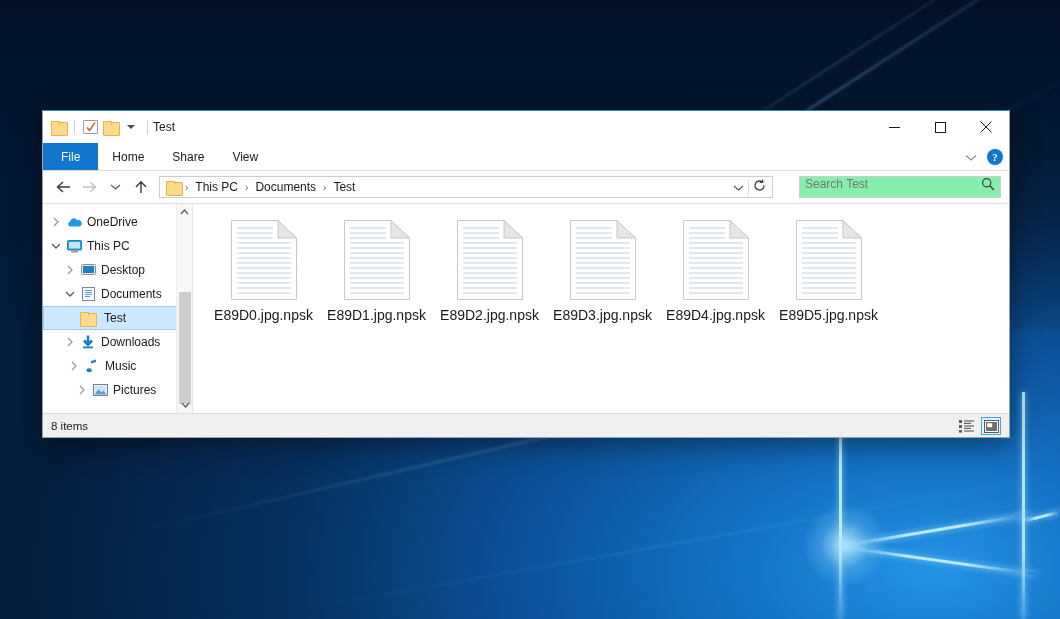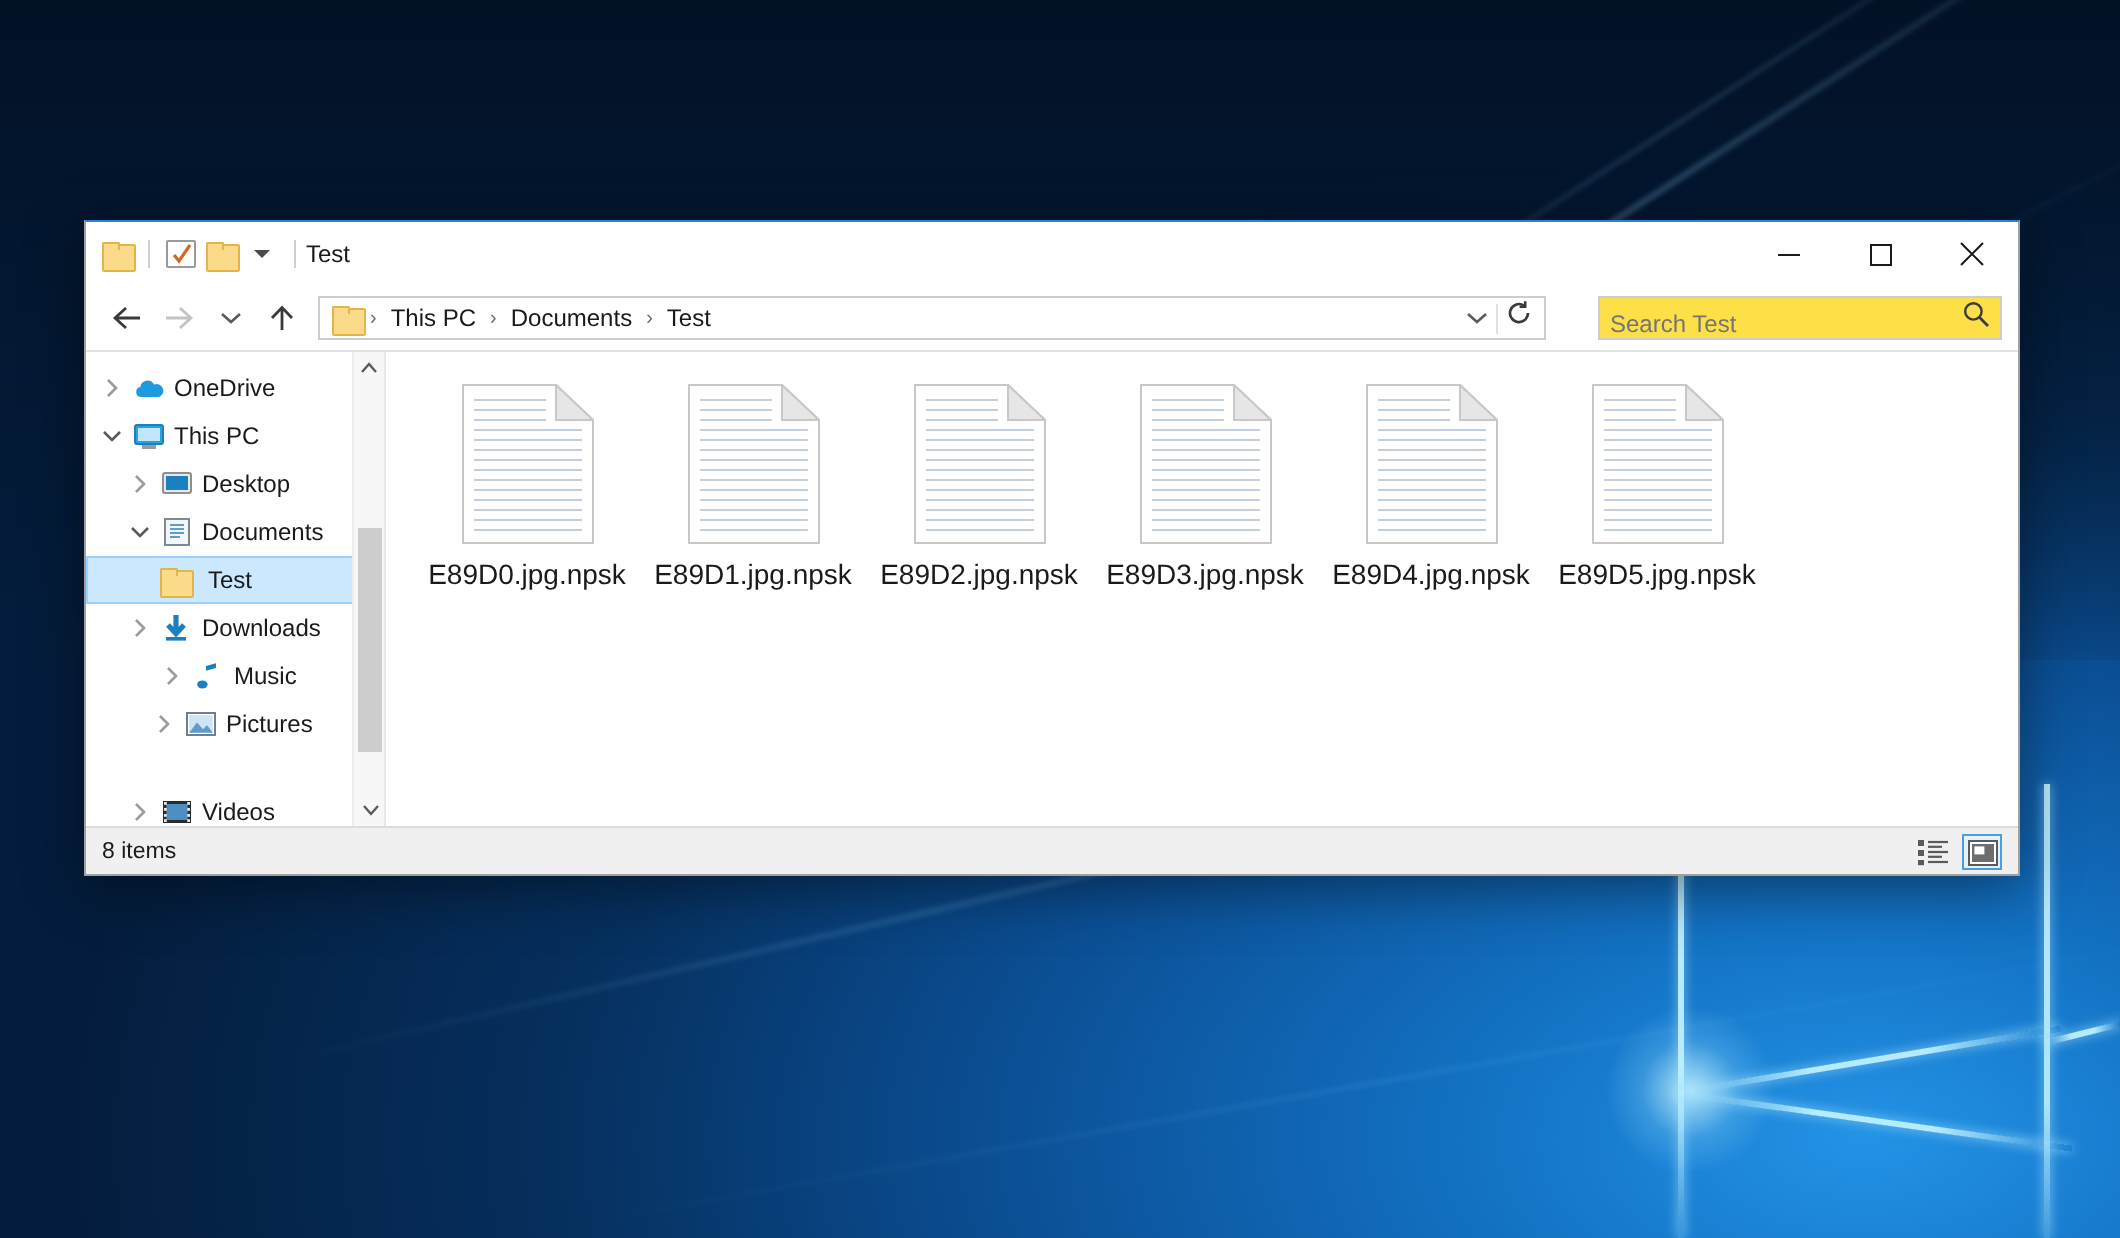--- a/index.html
+++ b/index.html
@@ -129,22 +129,22 @@
   .navbtn { width: 24px; height: 24px; display:flex; align-items:center; justify-content:center; }
   .crumbbox {
     flex: 1; height: 22px; border: 1px solid #cdcdcd; background: #fff;
     display: flex; align-items: center; padding: 0 4px; margin-left: 4px; min-width: 0;
   }
   .crumbs { display: flex; align-items: center; gap: 2px; font-size: 12px; color: #1a1a1a; flex:1; }
   .crumb { padding: 1px 4px; }
   .crumb-sep { color: #6d6d6d; font-size: 10px; padding: 0 1px; }
   .crumb-tools { display: flex; align-items: center; gap: 4px; padding-right: 2px; }
   .searchbox {
-    width: 202px; height: 22px; border: 1px solid #cdcdcd; background: #fde047;
-    display: flex; align-items: flex-end; padding: 0 5px; margin-left: 24px;
+    width: 202px; height: 22px; border: 1px solid #cdcdcd; background: #86efac;
+    display: flex; align-items: flex-start; padding: 0 5px; margin-left: 24px;
   }
   .searchbox input {
     flex: 1; border: none; outline: none; font-size: 12px; color: #6d6d6d;
     font-family: "Liberation Sans", sans-serif; background: transparent;
   }
 
   
   .body {
     flex: 1; display: flex; min-height: 0;
     border-top: 1px solid #e3e3e3;
@@ -248,20 +248,34 @@
             </svg>
         </div>
         <div class="win-btn close">
           <svg width="12" height="12" viewBox="0 0 12 12">
               <path d="M0.5 0.5 L11.5 11.5 M11.5 0.5 L0.5 11.5" stroke="#1a1a1a" stroke-width="1"></path>
             </svg>
         </div>
       </div>
     </div>
 
+    <div class="ribbonbar">
+      <div class="tab file">File</div>
+      <div class="tab">Home</div>
+      <div class="tab">Share</div>
+      <div class="tab">View</div>
+      <div class="ribbon-right">
+        <span>
+          <svg width="12" height="8" viewBox="0 0 12 8">
+              <path d="M1 1.5 L6 6 L11 1.5" stroke="#8a8a8a" stroke-width="1.3" fill="none"></path>
+            </svg>
+        </span>
+        <span class="help-ico">?</span>
+      </div>
+    </div>
 
     <div class="addressbar">
       <div class="navbtn">
         <svg width="17" height="14" viewBox="0 0 17 14">
             <path d="M8 2 L2.5 7 L8 12 M2.5 7 H15" stroke="#3a3a3a" stroke-width="1.4" fill="none"></path>
           </svg>
       </div>
       <div class="navbtn">
         <svg width="17" height="14" viewBox="0 0 17 14">
             <path d="M9 2 L14.5 7 L9 12 M14.5 7 H2" stroke="#c3c3c3" stroke-width="1.4" fill="none"></path>
@@ -393,21 +407,21 @@
             </span>
             <span class="ico16">
               <svg width="14" height="14" viewBox="0 0 14 14">
                 <path d="M7 0.5 V8.5 M3 5.5 L7 9.8 L11 5.5" stroke="#1b7fc0" stroke-width="2.6" fill="none"></path>
                 <rect x="2" y="11.5" width="10" height="1.8" fill="#1b7fc0"></rect>
               </svg>
             </span>
             <span class="tree-label">Downloads</span>
           </div>
 
-          <div class="tree-item" style="padding-left:36px;">
+          <div class="tree-item" style="padding-left:24px;">
             <span class="chev">
               <svg width="8" height="10" viewBox="0 0 8 10">
                   <path d="M2 1 L6 5 L2 9" stroke="#9a9a9a" stroke-width="1.3" fill="none"></path>
                 </svg>
             </span>
             <span class="ico16">
               <svg width="12" height="14" viewBox="0 0 12 14">
                 <path d="M5 11 V2 L10 0.6 V3 L5 4.4" fill="#1b7fc0"></path>
                 <ellipse cx="3.2" cy="11.2" rx="2.6" ry="2" fill="#1b7fc0"></ellipse>
               </svg>

